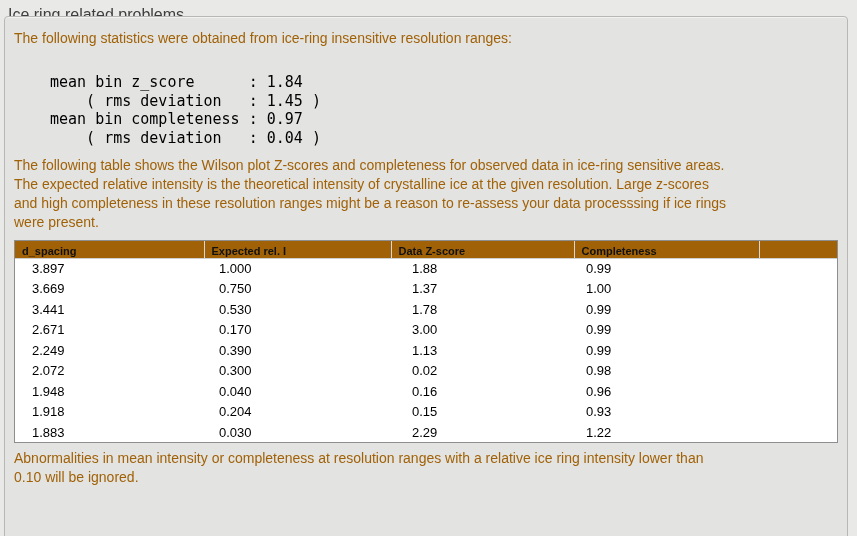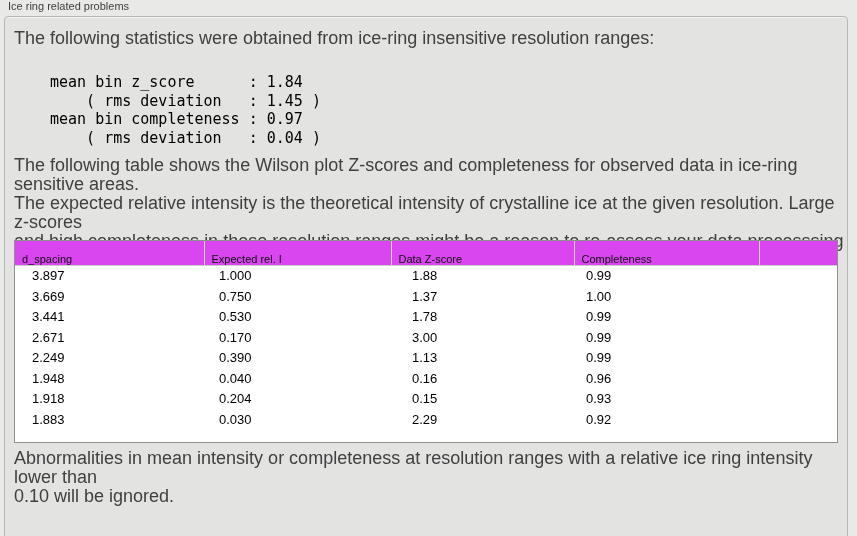--- a/index.html
+++ b/index.html
@@ -5,36 +5,36 @@
   * { box-sizing: border-box; }
   html,body { margin:0; padding:0; }
   body {
     width:857px; height:536px;
     position:relative; overflow:hidden;
     background:#e9e9e8;
     font-family:"Liberation Sans", sans-serif;
     color:#000;
   }
   .group-label {
-    position:absolute; left:8px; top:0;
-    font-size:11px; color:#3e3e3e;
+    position:absolute; left:8px; top:6px;
+    font-size:16px; color:#3e3e3e;
   }
   .panel {
     position:absolute; left:4px; top:16px;
     width:844px; height:540px;
     background:#e3e3e2;
     border:1px solid #b7b7b6;
     border-radius:4px;
     box-shadow: inset 0 1px 0 rgba(255,255,255,0.55);
   }
   .para {
     position:absolute;
-    font-size:18px; line-height:19px;
+    font-size:14px; line-height:19px;
     white-space:pre-line;
-    color:#404040;
+    color:#a16207;
   }
   .p1 { left:9px; top:12px; }
   .mono {
     position:absolute; left:45px; top:56px;
     margin:0;
     font-family:"DejaVu Sans Mono", monospace;
     font-size:15px; line-height:18.5px;
     white-space:pre;
   }
   .p2 { left:9px; top:139px; }
@@ -48,25 +48,25 @@
     overflow:hidden;
   }
   .datatable table {
     border-collapse:collapse; table-layout:fixed; width:100%;
   }
   .datatable col.c1 { width:189px; }
   .datatable col.c2 { width:187px; }
   .datatable col.c3 { width:183px; }
   .datatable col.c4 { width:185px; }
   .datatable th {
-    font-size:11px; font-weight:normal; text-align:left;
-    background:#d946ef;
+    font-size:11px; font-weight:bold; text-align:left;
+    background:#a16207;
     border-bottom:1px solid #cfcfcf;
     border-right:1px solid #d6d6d6;
-    height:17px; padding:12px 0 0 7px;
+    height:17px; padding:4px 0 0 7px;
     color:#111;
   }
   .datatable th:last-child { border-right:none; }
   .datatable td {
     font-size:13px; line-height:20.5px;
     height:20.5px; padding:0;
     white-space:nowrap; overflow:hidden;
   }
   .datatable td:nth-child(1) { padding-left:17px; }
   .datatable td:nth-child(2) { padding-left:15px; }
@@ -140,38 +140,45 @@
             <td></td>
           </tr>
           <tr>
             <td>2.249</td>
             <td>0.390</td>
             <td>1.13</td>
             <td>0.99</td>
             <td></td>
           </tr>
           <tr>
+            <td>2.072</td>
+            <td>0.300</td>
+            <td>0.02</td>
+            <td>0.98</td>
+            <td></td>
+          </tr>
+          <tr>
             <td>1.948</td>
             <td>0.040</td>
             <td>0.16</td>
             <td>0.96</td>
             <td></td>
           </tr>
           <tr>
             <td>1.918</td>
             <td>0.204</td>
             <td>0.15</td>
             <td>0.93</td>
             <td></td>
           </tr>
           <tr>
             <td>1.883</td>
             <td>0.030</td>
             <td>2.29</td>
-            <td>0.92</td>
+            <td>1.22</td>
             <td></td>
           </tr>
         </tbody>
     </table>
   </div>
 
   <div class="para p3">Abnormalities in mean intensity or completeness at resolution ranges with a relative ice ring intensity lower than
 0.10 will be ignored.</div>
 
 

